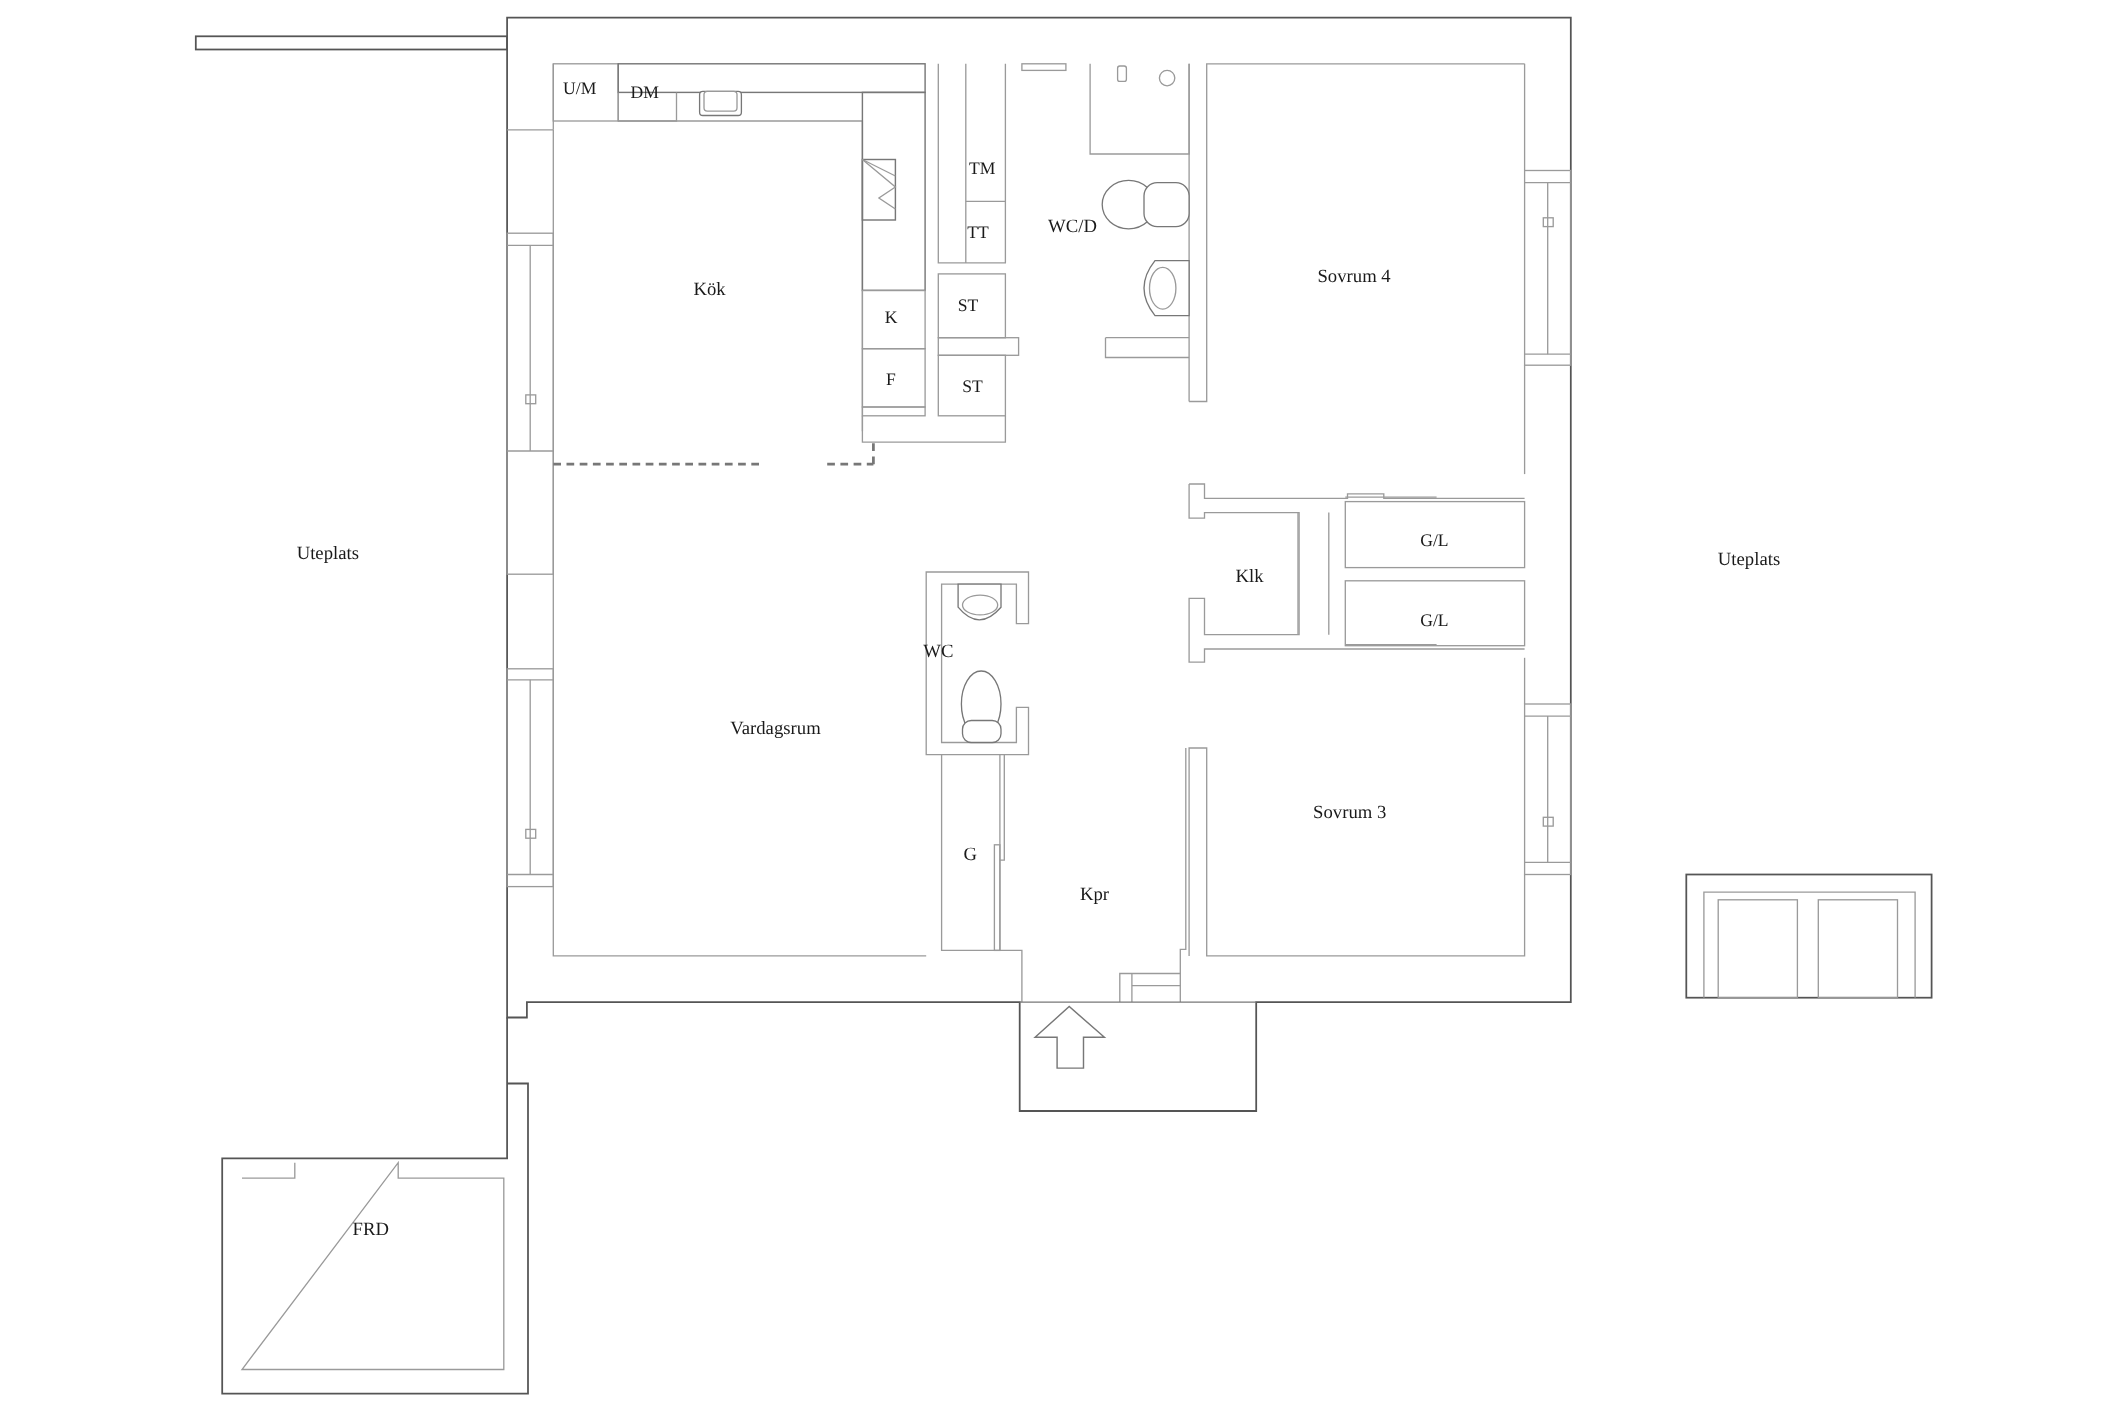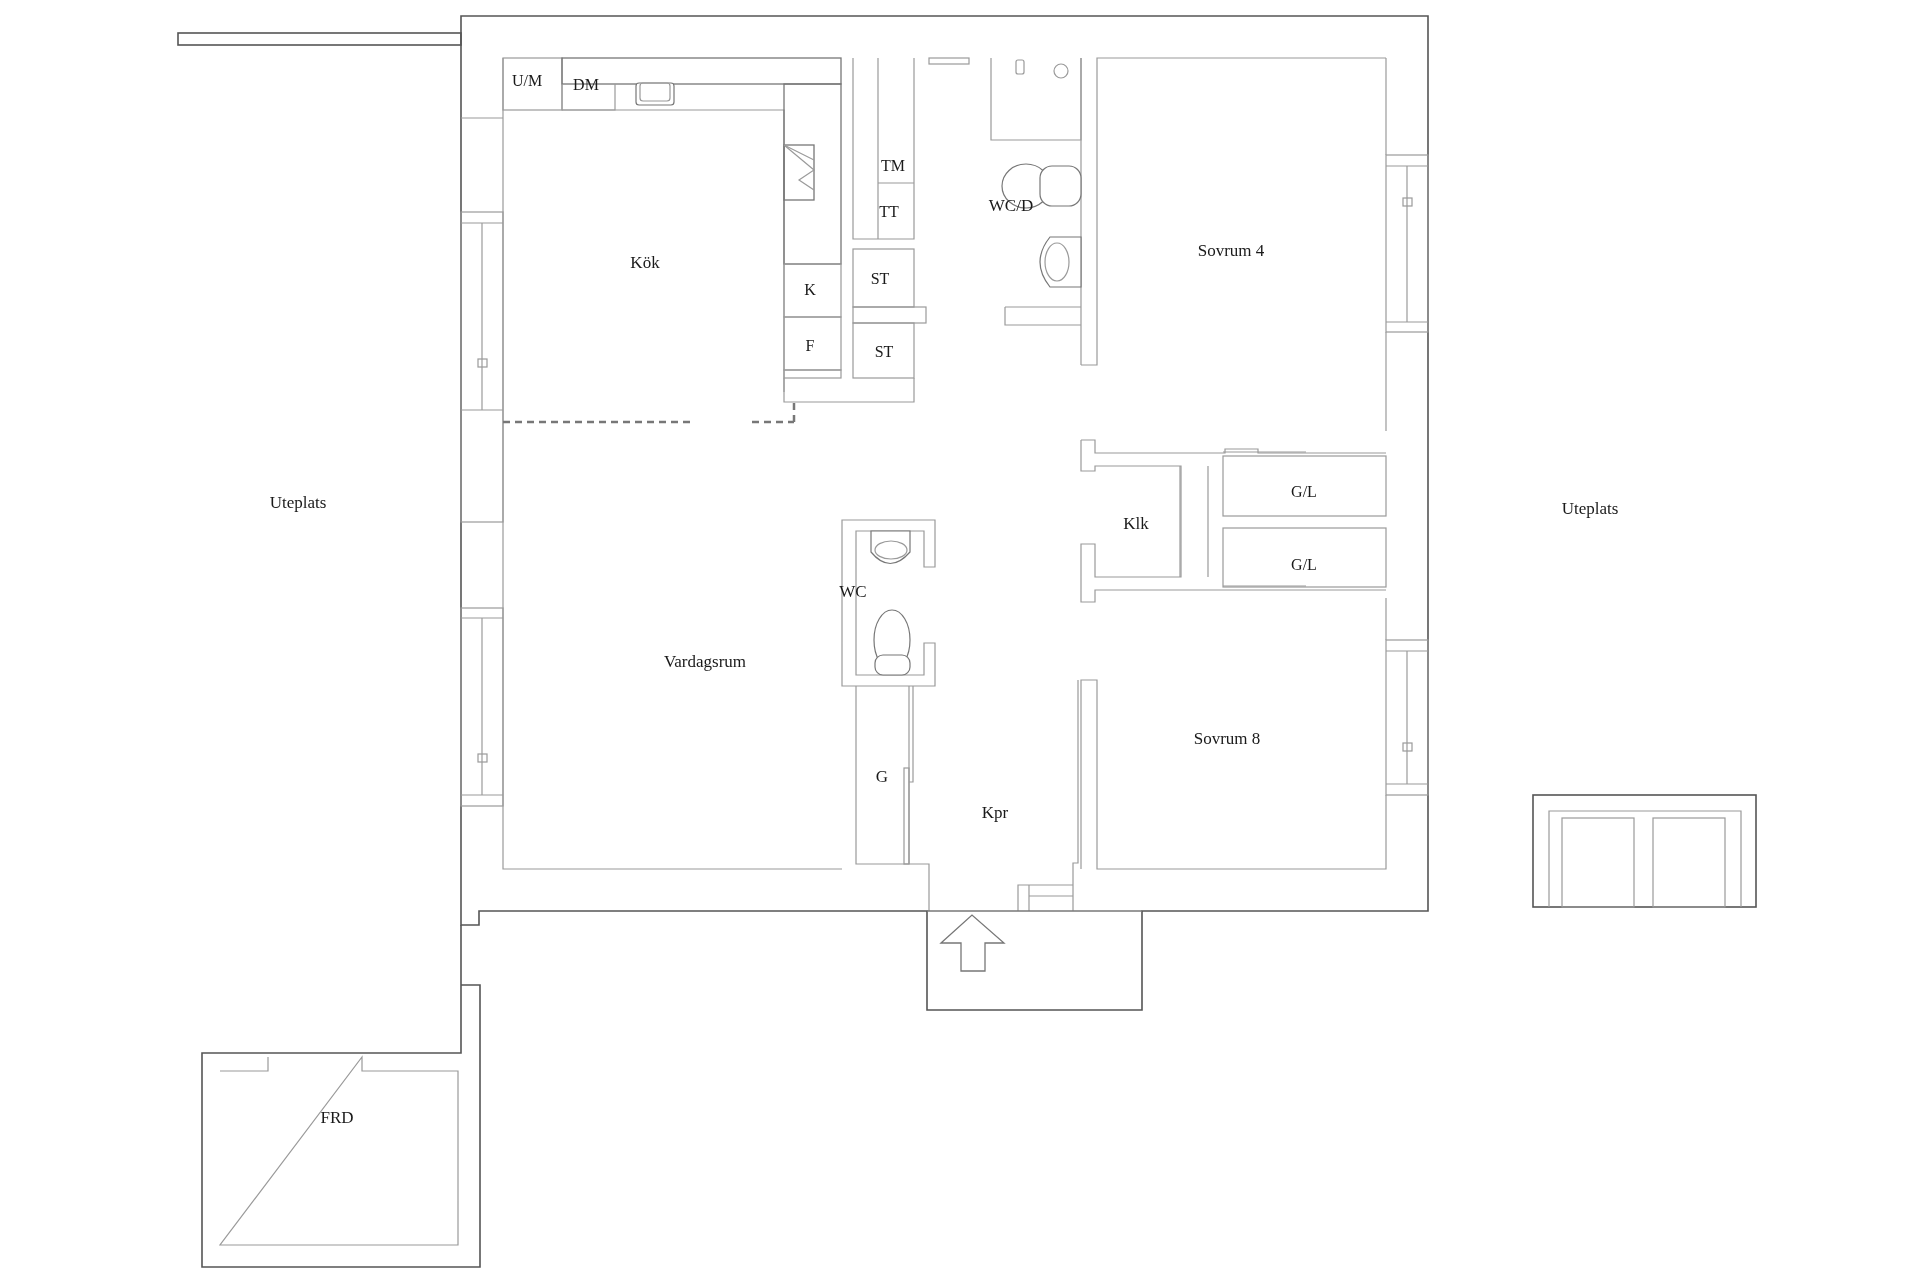--- a/index.html
+++ b/index.html
@@ -162,32 +162,32 @@
     <rect class="wall" x="1533" y="795" width="223" height="112"></rect>
     <path class="thin" d="M1549 907 V811 H1741 V907"></path>
     <rect class="thin" x="1562" y="818" width="72" height="89"></rect>
     <rect class="thin" x="1653" y="818" width="72" height="89"></rect>
   </g>
 </svg>
 
 <div class="lbl" style="left:645px;top:263px">Kök</div>
 <div class="lbl" style="left:705px;top:662px">Vardagsrum</div>
 <div class="lbl" style="left:1231px;top:251px">Sovrum 4</div>
-<div class="lbl" style="left:1227px;top:739px">Sovrum 8</div>
-<div class="lbl" style="left:1011px;top:206px">WC/D</div>
+<div class="lbl" style="left:1227px;top:739px">Sovrum 3</div>
+<div class="lbl" style="left:975px;top:206px">WC/D</div>
 <div class="lbl" style="left:853px;top:592px">WC</div>
 <div class="lbl" style="left:1136px;top:524px">Klk</div>
 <div class="lbl" style="left:995px;top:813px">Kpr</div>
 <div class="lbl" style="left:882px;top:777px">G</div>
 <div class="lbl" style="left:337px;top:1118px">FRD</div>
 <div class="lbl" style="left:298px;top:503px">Uteplats</div>
 <div class="lbl" style="left:1590px;top:509px">Uteplats</div>
 
 <div class="lbl small" style="left:527px;top:81px">U/M</div>
 <div class="lbl small" style="left:586px;top:85px">DM</div>
 <div class="lbl small" style="left:810px;top:290px">K</div>
 <div class="lbl small" style="left:810px;top:346px">F</div>
-<div class="lbl small" style="left:893px;top:166px">TM</div>
+<div class="lbl small" style="left:893px;top:154px">TM</div>
 <div class="lbl small" style="left:889px;top:212px">TT</div>
 <div class="lbl small" style="left:880px;top:279px">ST</div>
 <div class="lbl small" style="left:884px;top:352px">ST</div>
 <div class="lbl small" style="left:1304px;top:492px">G/L</div>
 <div class="lbl small" style="left:1304px;top:565px">G/L</div>
 
 </body></html>

